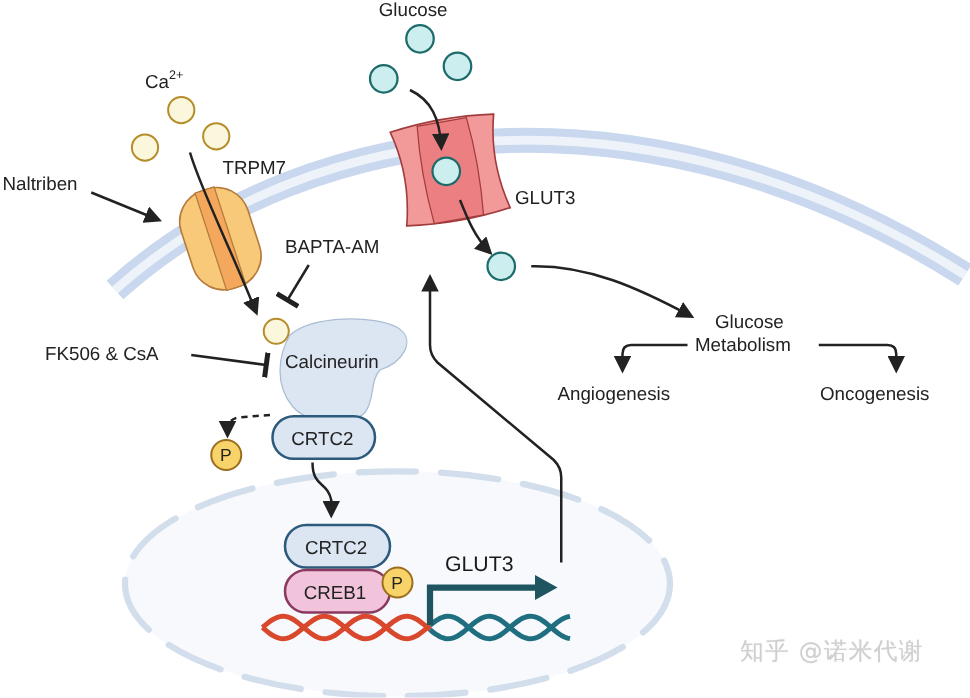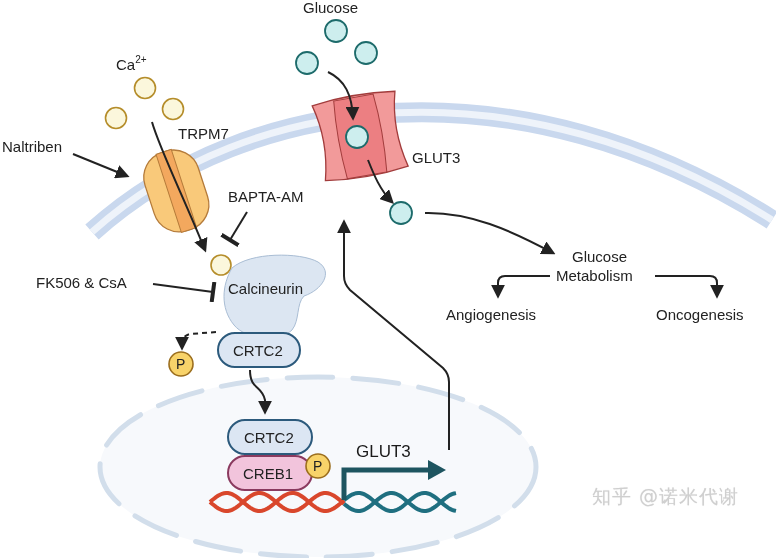--- a/index.html
+++ b/index.html
@@ -1,21 +1,21 @@
 <!DOCTYPE html>
 <html><head>
 <meta charset="utf-8">
 <style>
   html, body { margin: 0; padding: 0; background: #ffffff; }
   body { width: 776px; height: 558px; overflow: hidden; position: relative; font-family: "Liberation Sans", sans-serif; }
   svg#diagram { position: absolute; left: 0; top: 0; }
   .lbl { font-family: "Liberation Sans", sans-serif; fill: #222; font-size: 15px; }
   .lbl-sm { font-family: "Liberation Sans", sans-serif; fill: #222; font-size: 14px; }
   .lbl-big { font-family: "Liberation Sans", sans-serif; fill: #1a1a1a; font-size: 17px; font-weight: 500; }
-  .watermark { position: absolute; left: 592px; top: 484px; font-family: "DejaVu Sans", sans-serif; font-size: 19px; color: #cfcfcf; letter-spacing: 1px; text-shadow: 0 0 1px #e5e5e5; }
+  .watermark { position: absolute; left: 592px; top: 508px; font-family: "DejaVu Sans", sans-serif; font-size: 19px; color: #cfcfcf; letter-spacing: 1px; text-shadow: 0 0 1px #e5e5e5; }
 </style>
 </head>
 <body>
 
 <svg id="diagram" width="776" height="558" viewBox="0 0 776 558">
   <defs>
     <marker id="arr" viewBox="0 0 10 10" refX="8" refY="5" markerWidth="7" markerHeight="7" orient="auto-start-reverse">
       <path d="M0,0 L10,5 L0,10 z" fill="#222"></path>
     </marker>
     <marker id="bar" viewBox="0 0 10 10" refX="5" refY="5" markerWidth="10" markerHeight="10" orient="auto">

